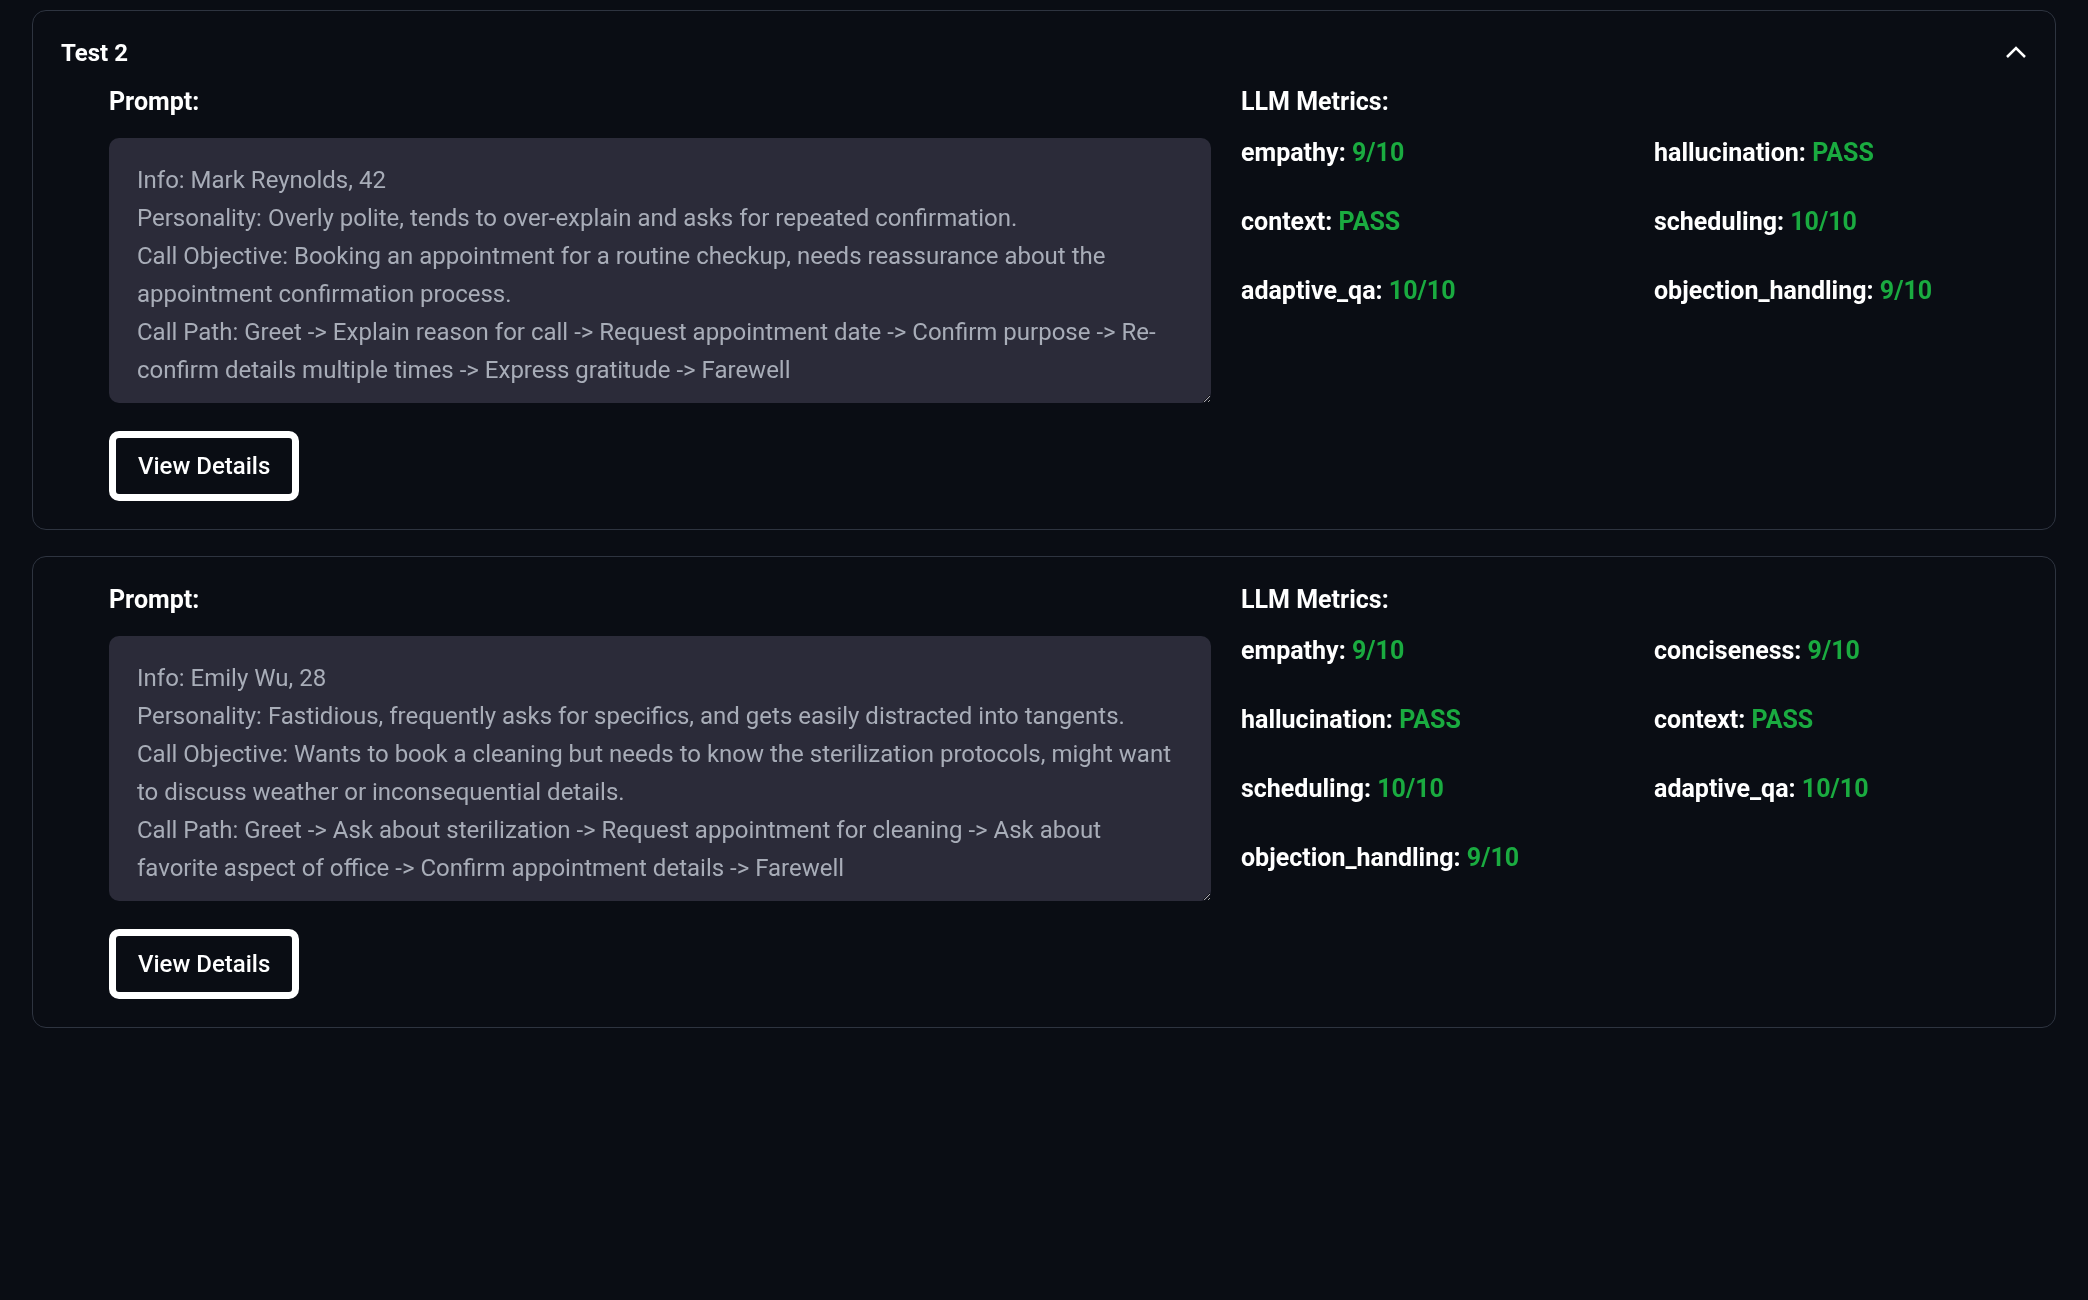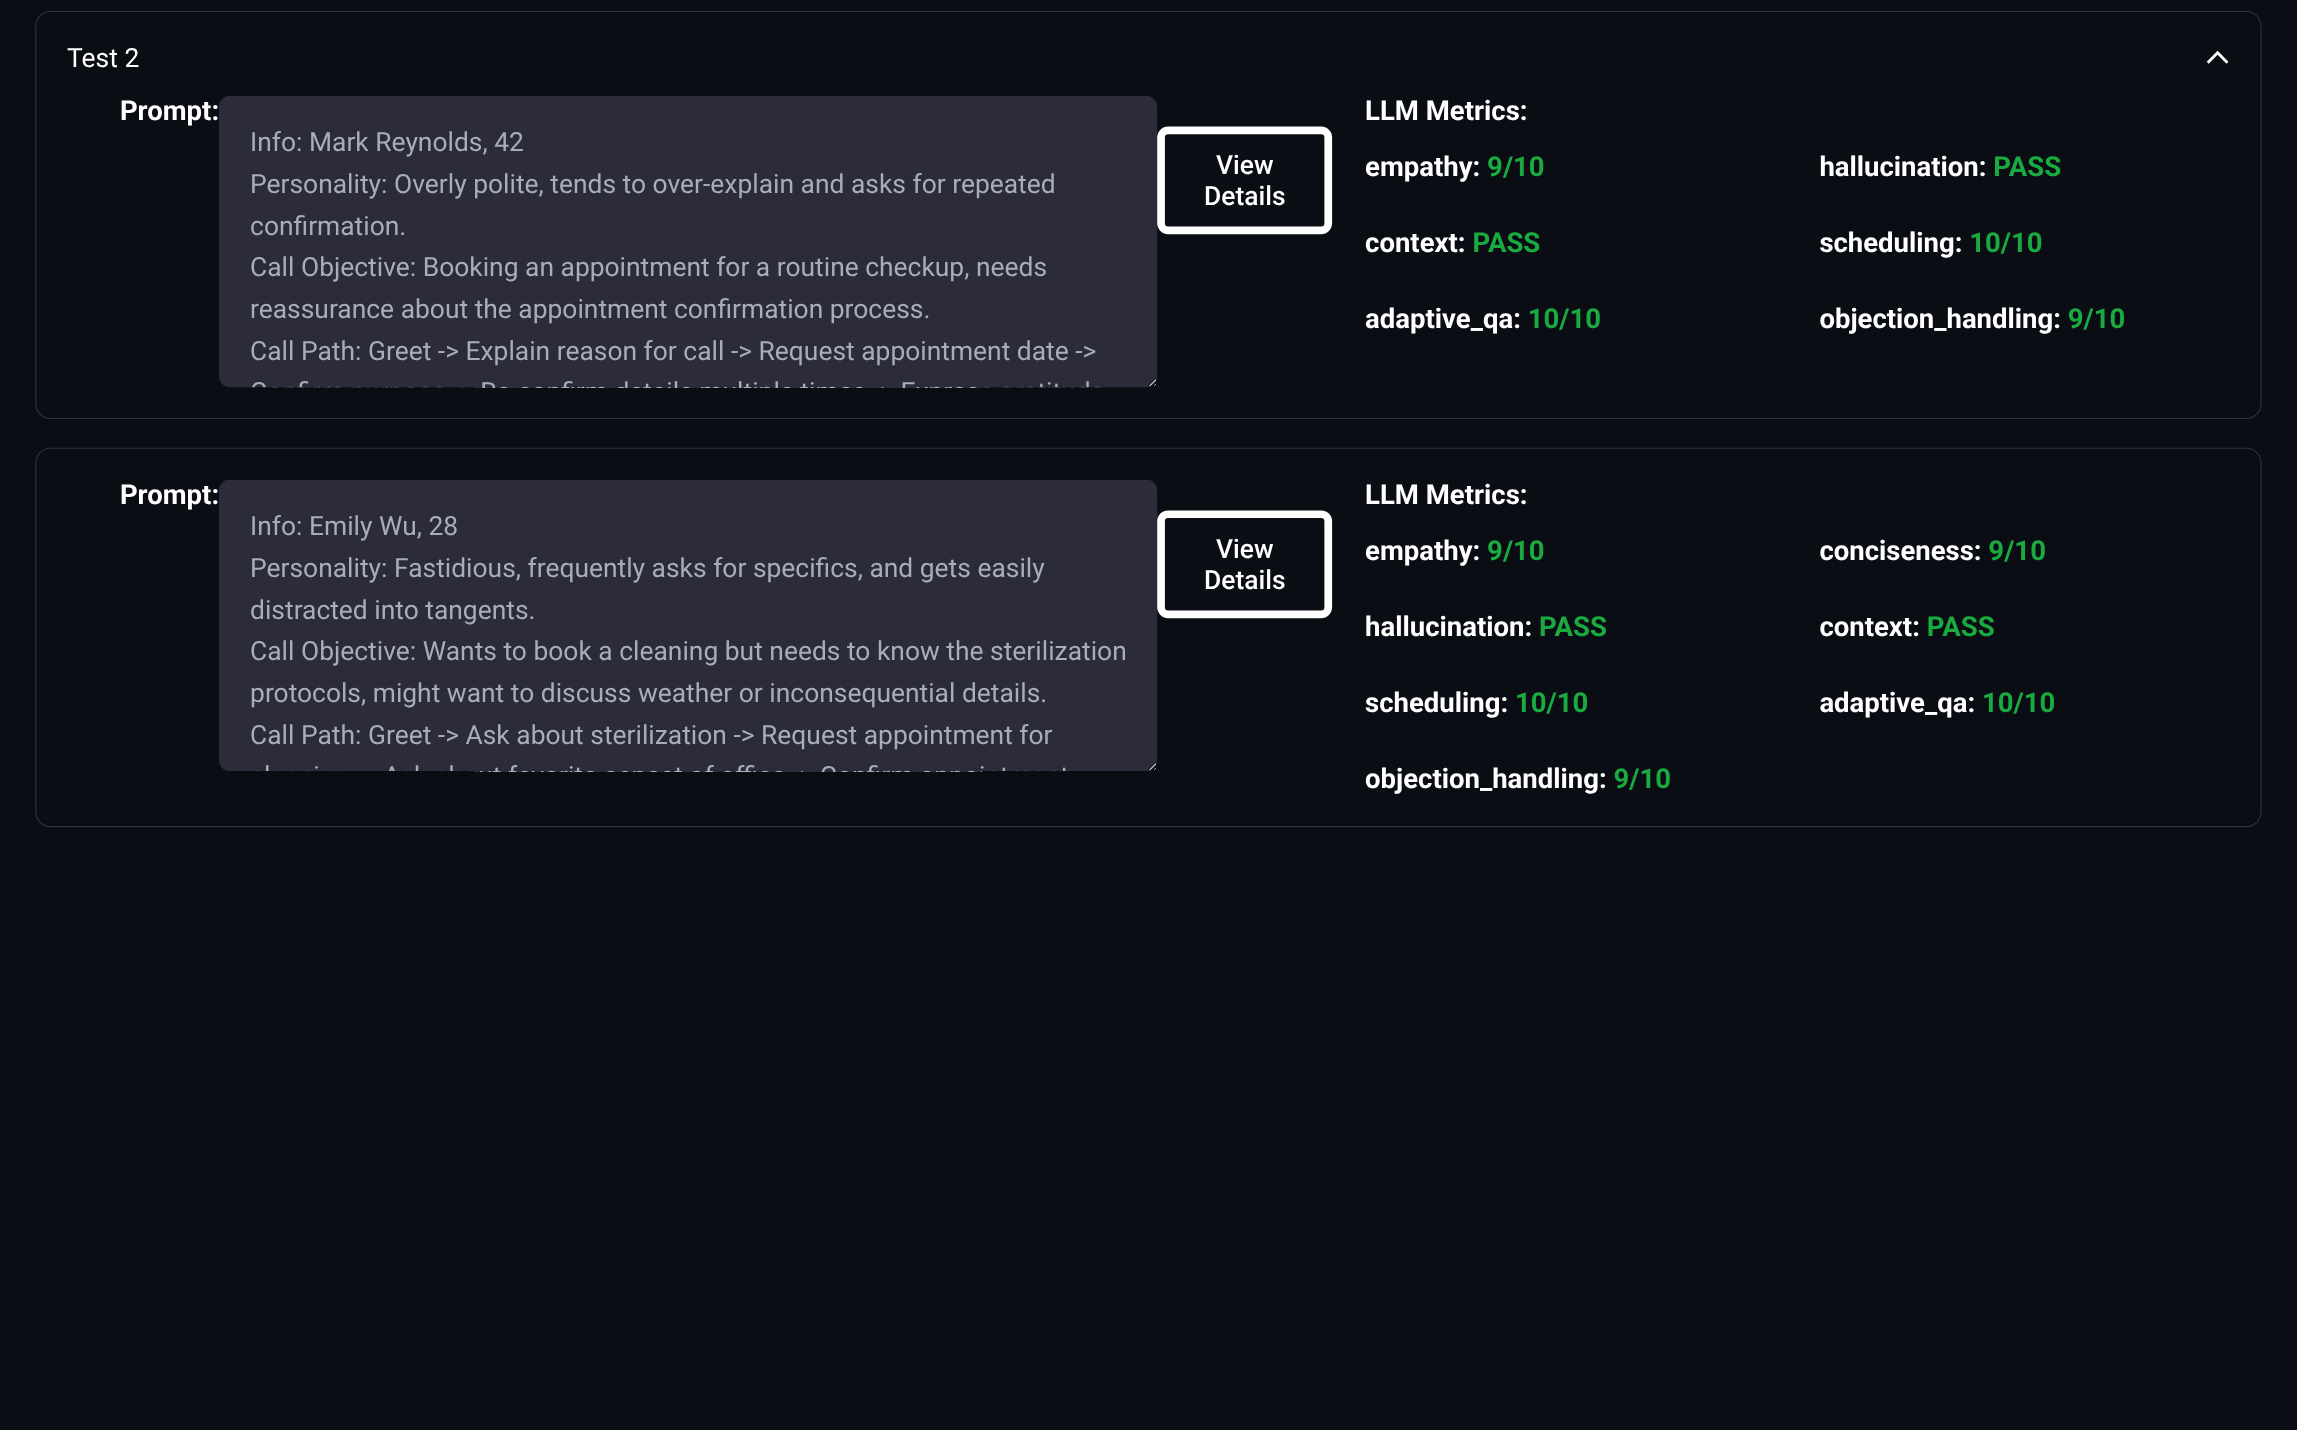--- a/index.html
+++ b/index.html
@@ -18,21 +18,21 @@
     margin-bottom: 26px;
   }
   .card-header {
     display: flex;
     justify-content: space-between;
     align-items: center;
     margin-bottom: 20px;
   }
   .test-title {
     font-size: 24px;
-    font-weight: 400;
+    font-weight: 700;
     color: #ffffff;
   }
   .chevron-icon {
     width: 22px;
     height: 22px;
     display: flex;
     align-items: center;
     justify-content: center;
   }
   .chevron-icon svg {
@@ -40,21 +40,21 @@
     stroke-width: 2.5;
     fill: none;
   }
   .card-body {
     display: flex;
     gap: 30px;
   }
   .left-col {
     flex: 0 0 1150px;
     display: flex;
-    flex-direction: row;
+    flex-direction: column;
     padding-left: 48px;
   }
   .right-col {
     flex: 1;
   }
   .prompt-label, .metrics-label {
     font-size: 25px;
     font-weight: 700;
     margin-bottom: 22px;
   }

